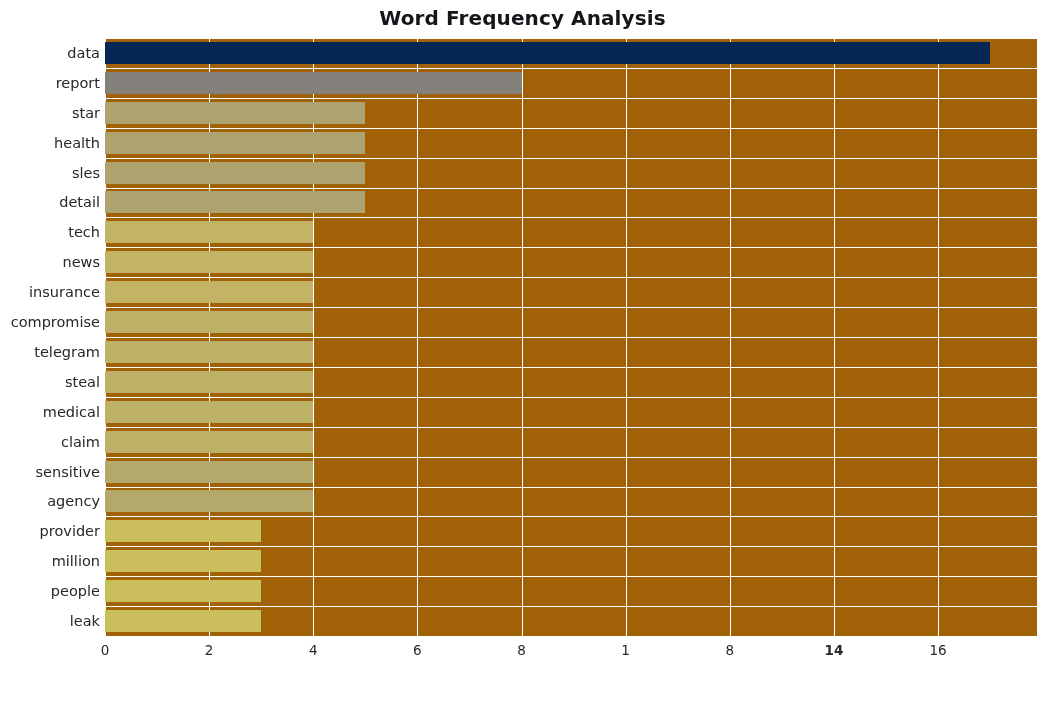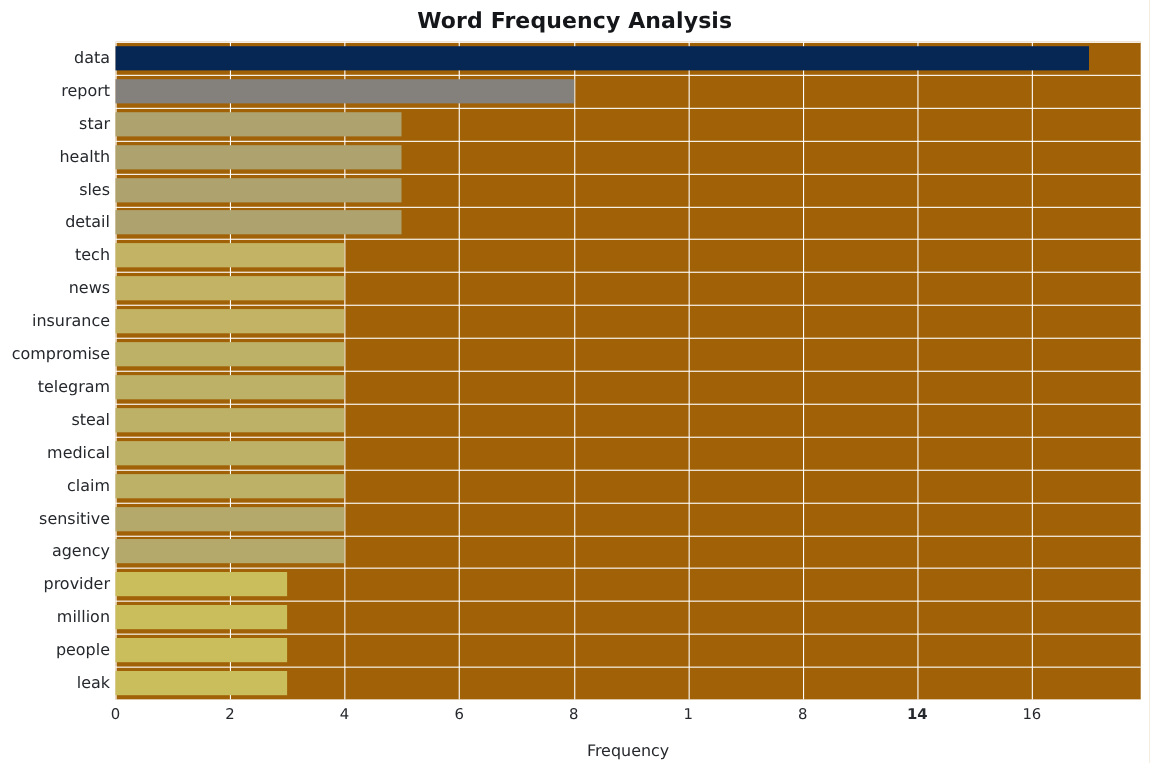--- a/index.html
+++ b/index.html
@@ -182,16 +182,15 @@
         <div class="xtick" style="left: 0px;">0</div>
         <div class="xtick" style="left: 104.134px;">2</div>
         <div class="xtick" style="left: 208.268px;">4</div>
         <div class="xtick" style="left: 312.402px;">6</div>
         <div class="xtick" style="left: 416.536px;">8</div>
         <div class="xtick" style="left: 520.67px;">1</div>
         <div class="xtick" style="left: 624.804px;">8</div>
         <div class="xtick" style="left: 728.939px; font-weight: bold;">14</div>
         <div class="xtick" style="left: 833.073px;">16</div>
       </div>
-    <div id="x-axis-label">Frequency</div>
   </div>
 
 </div>
 
 </body></html>

